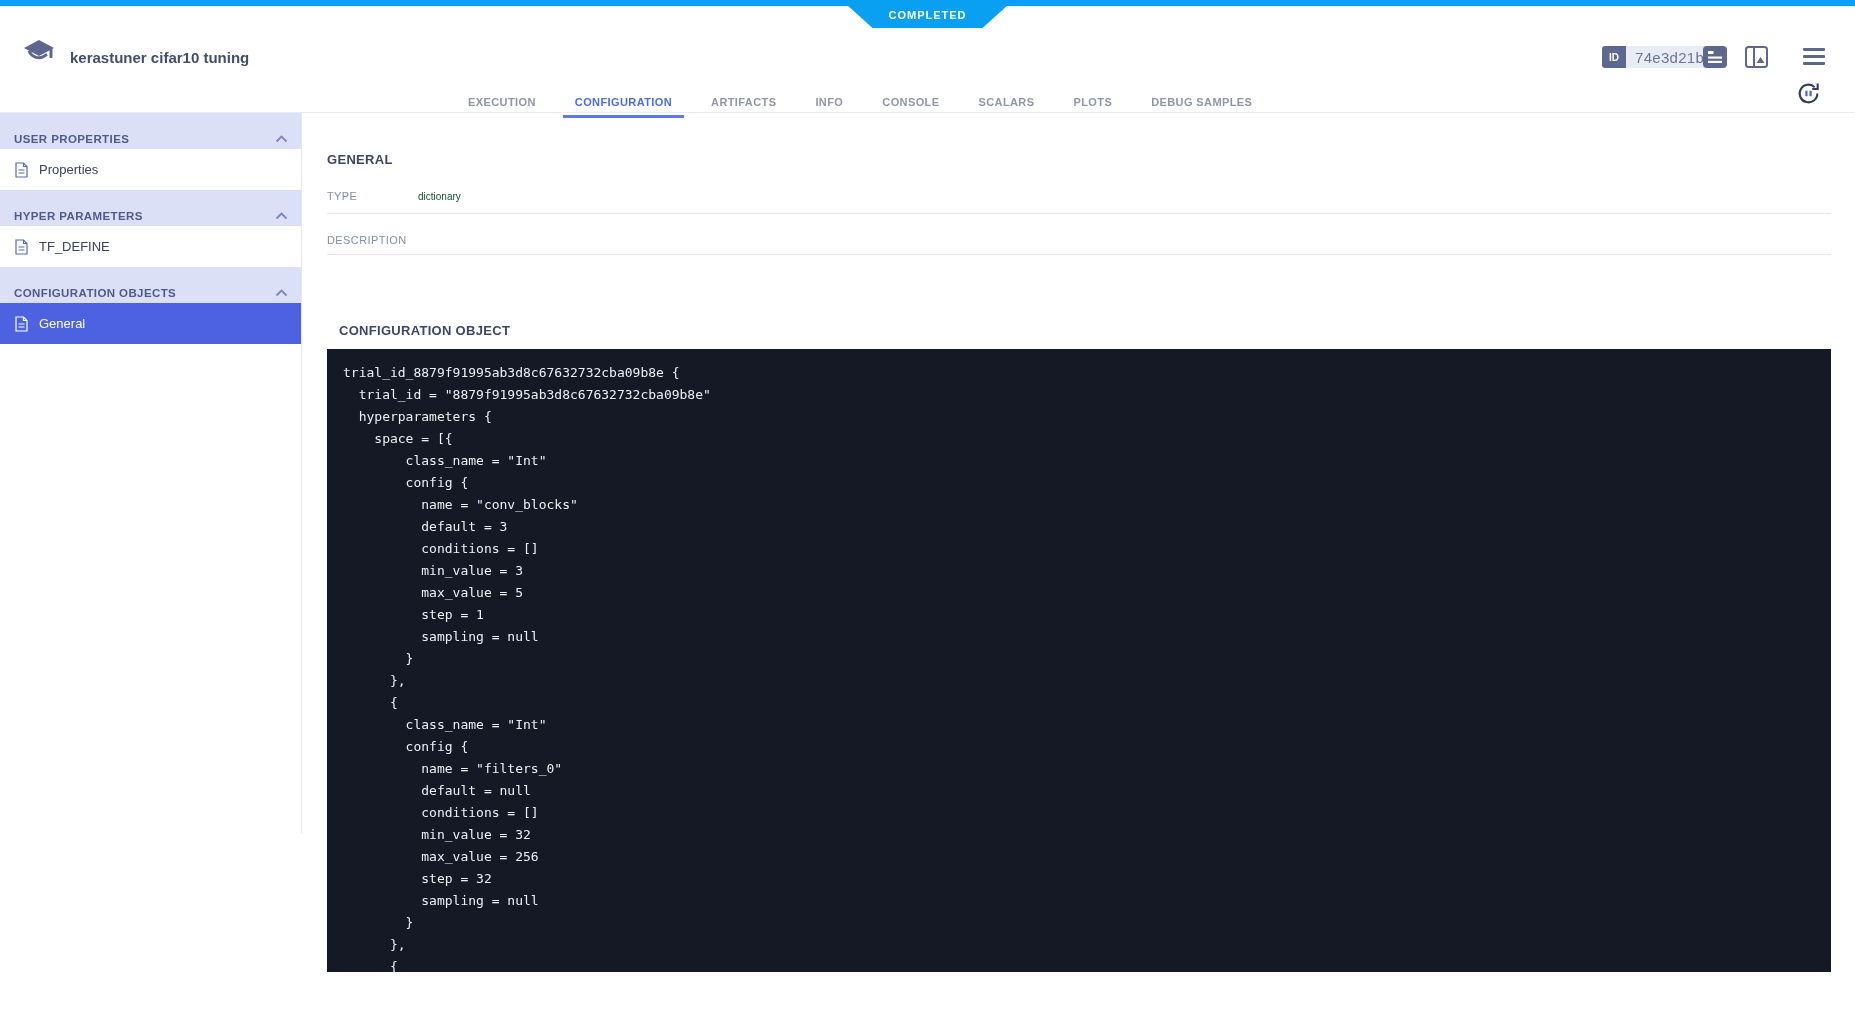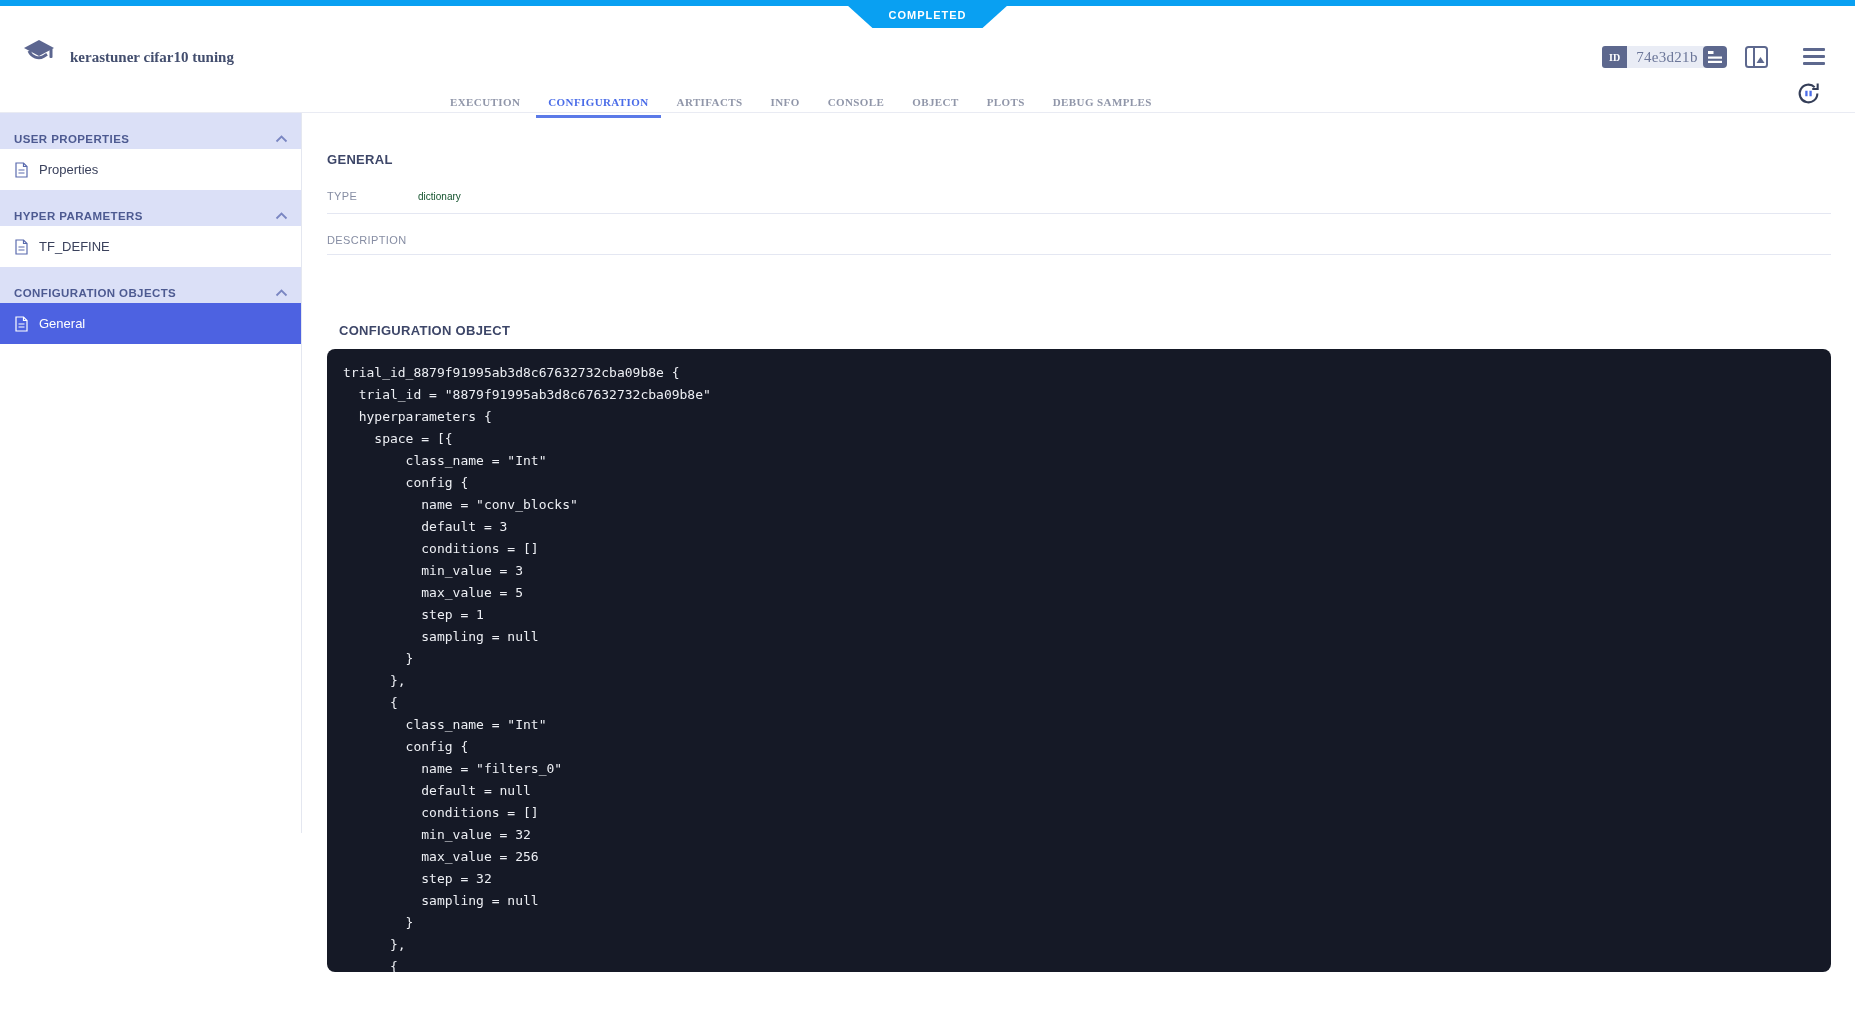--- a/index.html
+++ b/index.html
@@ -8,40 +8,40 @@
 
   
   .topbar { position:absolute; top:0; left:0; width:1855px; height:6px; background:#09a0f2; z-index:5; }
   .status-badge { position:absolute; top:0; left:50%; transform:translateX(-50%);
     width:172px; height:28px; background:#09a0f2; z-index:6;
     clip-path:polygon(0 0,100% 0,82% 100%,18% 100%);
     color:#ffffff; font-size:11px; font-weight:bold; letter-spacing:1px;
     text-align:center; line-height:30px; }
 
   
-  .header { position:absolute; top:6px; left:0; width:1855px; height:107px; background:#ffffff;font-family:Liberation Serif, serif; }
+  .header { position:absolute; top:6px; left:0; width:1855px; height:107px; background:#ffffff; }
   .header-divider { position:absolute; top:112px; left:0; width:1855px; height:1px; background:#e9ebf3; }
   .logo { position:absolute; left:24px; top:34px; width:30px; height:28px; }
   .app-title { position:absolute; left:70px; top:43px; font-size:15px; font-weight:bold; color:#434e6e; }
 
   .id-chip { position:absolute; left:1602px; top:40px; height:22px; display:flex; border-radius:3px; overflow:hidden; }
   .id-chip .id-key { background:#5d688e; color:#ffffff; font-size:10px; font-weight:bold;
     padding:0 7px; display:flex; align-items:center; }
   .id-chip .id-val { background:#e9ecf5; color:#6b7699; font-size:15px;
     padding:0 9px; display:flex; align-items:center; letter-spacing:.3px; }
 
   .hicon { position:absolute; cursor:pointer; }
   .icon-details { left:1703px; top:40px; }
   .icon-panel   { left:1745px; top:40px; }
   .icon-menu    { left:1803px; top:42px; width:22px; }
   .icon-menu .bar { height:2.6px; background:#5d688e; border-radius:1px; margin-bottom:4.4px; }
   .icon-refresh { left:1796px; top:75px; }
 
   
-  .tabbar { position:absolute; top:79px; left:438px; height:33px; display:flex; gap:4px; align-items:stretch; }
+  .tabbar { position:absolute; top:79px; left:456px; height:33px; display:flex; gap:15px; align-items:stretch; }
   .tab { padding:0 12px; display:flex; align-items:center; font-size:11px; letter-spacing:.4px;
          color:#9096a9; font-weight:bold; cursor:pointer; border-bottom:3px solid transparent; padding-top:3px; }
   .tab.active { color:#4a6ce8; border-bottom-color:#5b7ae8; }
 
   
   .sidebar { position:absolute; left:0; top:113px; width:302px; height:720px;
              background:#ffffff; border-right:1px solid #e4e7f0; }
   .section-bar { height:36px; background:#dbe0f7; display:flex; align-items:center;
     justify-content:space-between; padding:16px 13px 0 14px; cursor:pointer; }
   .section-title { font-size:11.5px; font-weight:bold; color:#4d5a91; letter-spacing:.4px; }
@@ -55,21 +55,21 @@
   .main { position:absolute; left:327px; top:113px; width:1504px; }
   .sec-heading { font-size:13px; font-weight:bold; color:#3d4668; letter-spacing:.3px; }
   .h-general { margin-top:39px; }
   .kv-row { display:flex; align-items:center; border-bottom:1px solid #e4e7f2; }
   .row-type { margin-top:12px; height:35px; }
   .row-desc { height:29px;margin-top:12px; }
   .kv-label { width:91px; font-size:11px; color:#868da3; letter-spacing:.4px; }
   .kv-value { font-size:10px; color:#14532d; }
   .h-config { margin-top:68px;margin-left:12px; }
   .code-block { margin-top:11px; width:1504px; height:623px; background:#151926;
-    border-radius:8px; padding:13px 16px; overflow:hidden; }
+    border-radius:0; padding:13px 16px; overflow:hidden; }
   .code-block pre { font-family:"DejaVu Sans Mono", monospace; font-size:13px;
     line-height:22px; color:#edeff4; }
 </style>
 </head>
 <body>
 
 <div class="topbar"></div>
 <div class="status-badge">COMPLETED</div>
 
 <div class="header">
@@ -109,21 +109,21 @@
     <path d="M20.8 2.5 v5.2 h-5.2" stroke="#343e58" stroke-width="2"></path>
     <path d="M10 9.3 v5.4 M14 9.3 v5.4" stroke="#4a6ce8" stroke-width="2.2"></path>
   </svg>
 
   <div class="tabbar">
     <div class="tab">EXECUTION</div>
     <div class="tab active">CONFIGURATION</div>
     <div class="tab">ARTIFACTS</div>
     <div class="tab">INFO</div>
     <div class="tab">CONSOLE</div>
-    <div class="tab">OBJECT</div>
+    <div class="tab">SCALARS</div>
     <div class="tab">PLOTS</div>
     <div class="tab">DEBUG SAMPLES</div>
   </div>
 </div>
 <div class="header-divider"></div>
 
 <div class="sidebar">
 
   <div class="section-bar">
     <span class="section-title">USER PROPERTIES</span>

